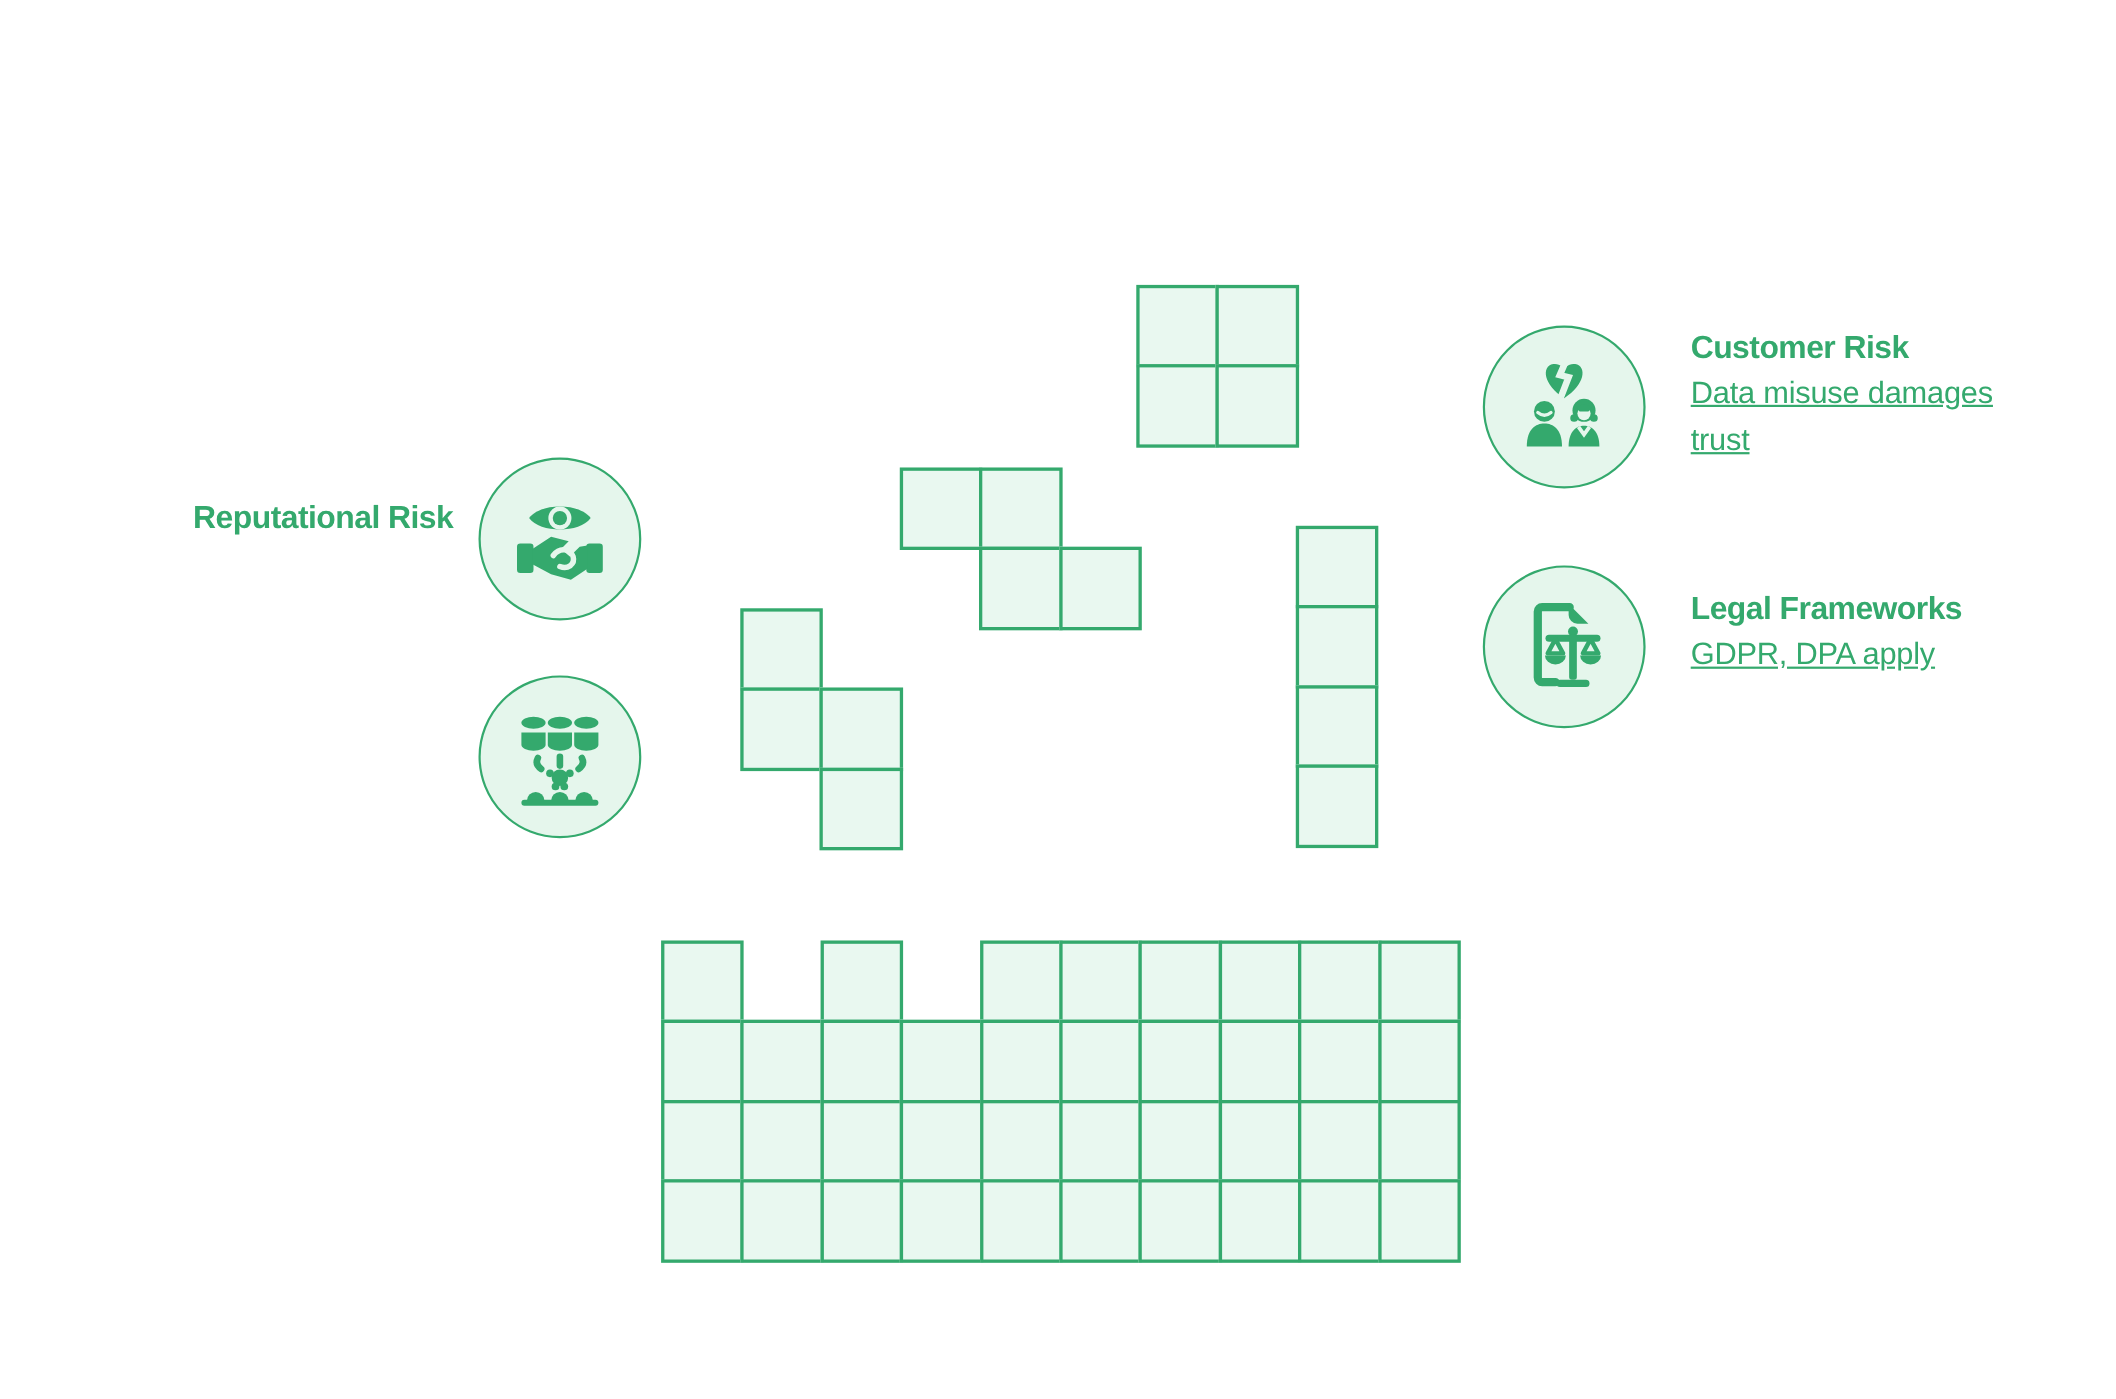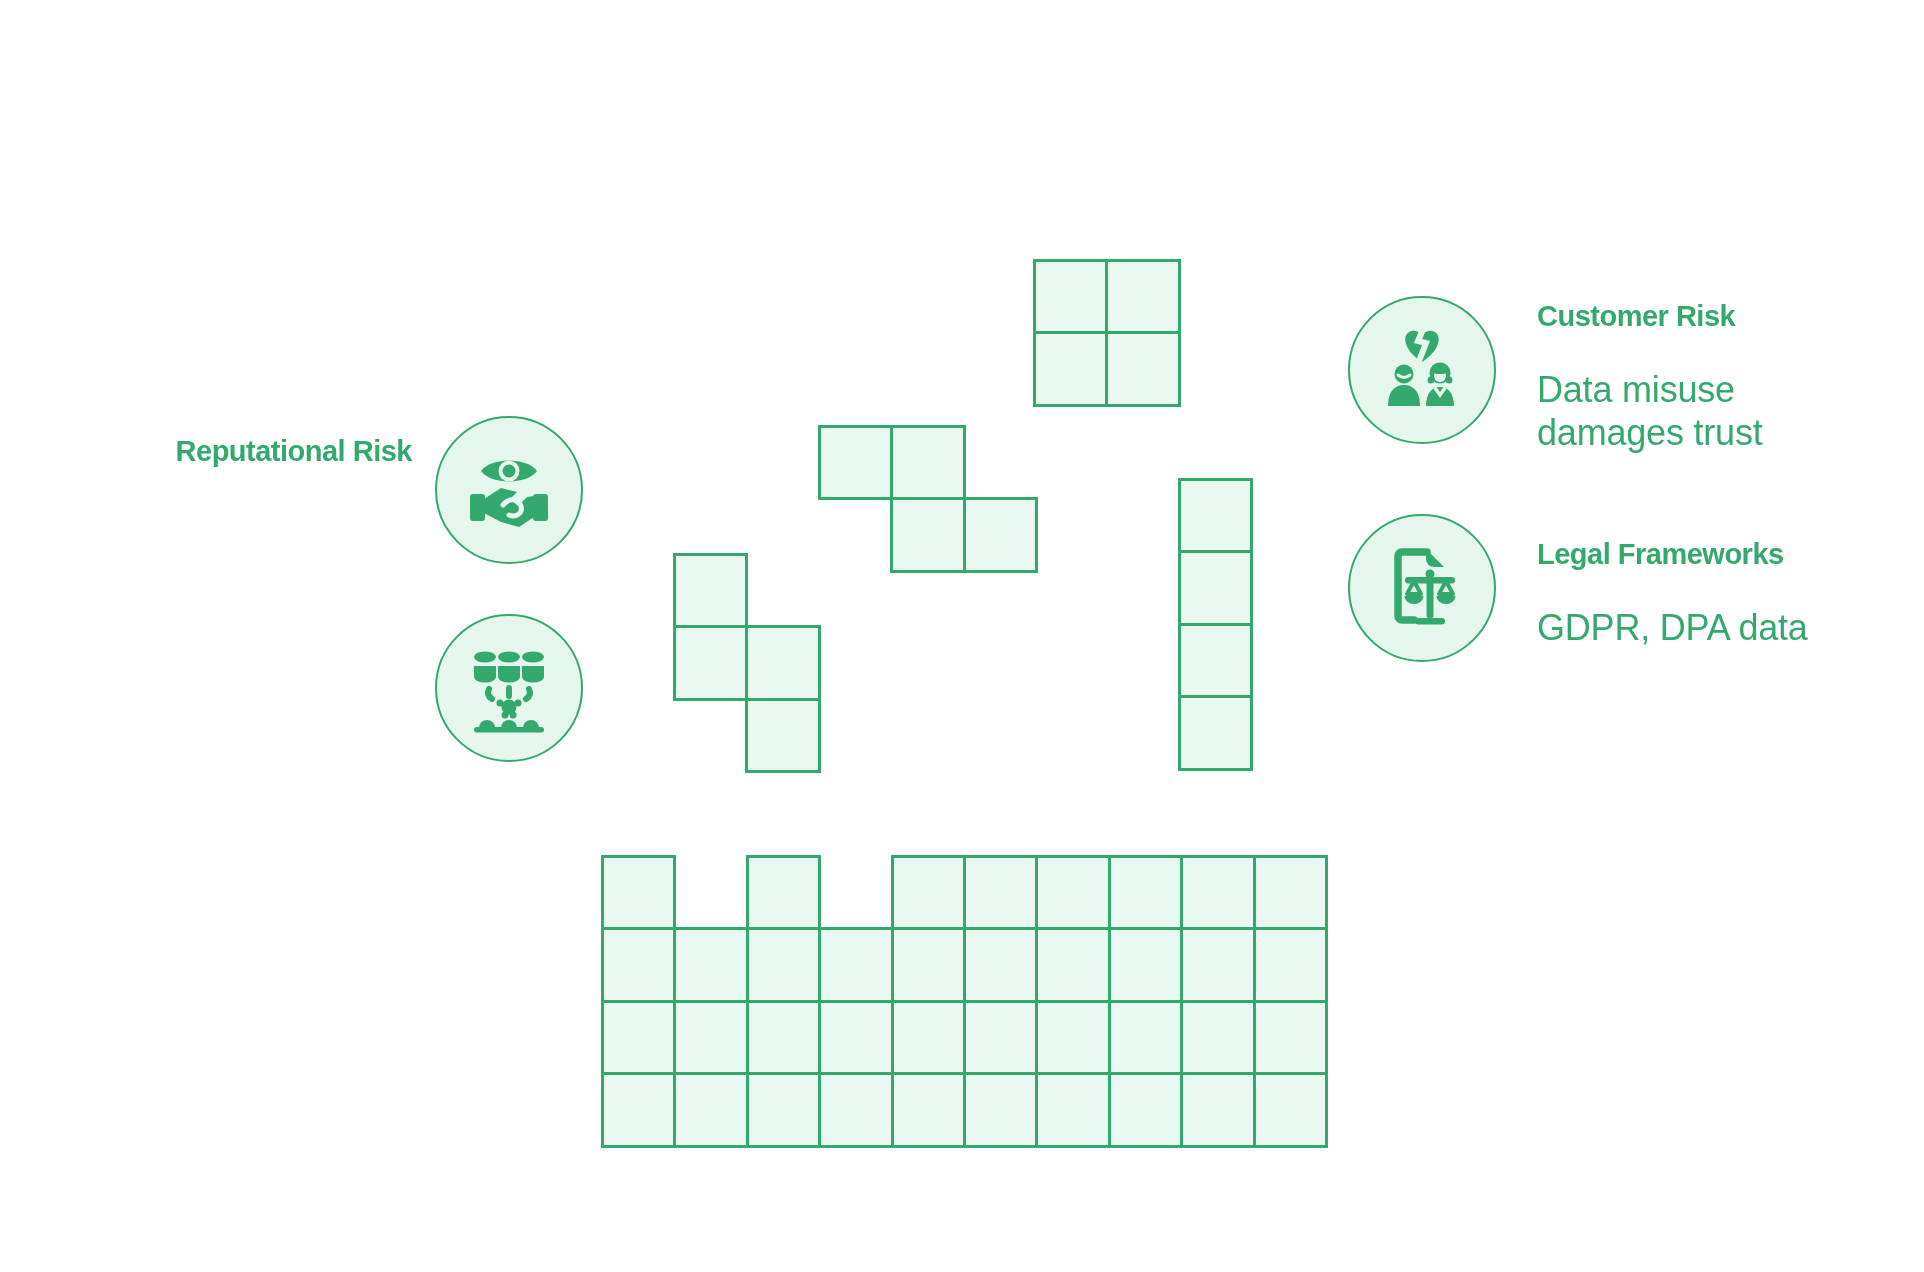--- a/index.html
+++ b/index.html
@@ -17,21 +17,21 @@
     font-size:49px; font-weight:bold; letter-spacing:-1.5px; color:var(--accent);
   }
   .icon-circle {
     position:absolute; width:144px; height:144px; border-radius:50%;
     background:var(--circle-fill); border:2.5px solid var(--accent);
     color:var(--accent); display:flex; align-items:center; justify-content:center;
   }
   .glyph { width:96px; height:96px; display:block; }
   .item-text { position:absolute; color:var(--accent); }
   .item-title { font-size:29px; font-weight:bold; line-height:36px; letter-spacing:-0.5px; }
-  .item-desc  { font-size:36px; line-height:43px; margin-top:34px; letter-spacing:-0.2px; }
+  .item-desc  { font-size:28px; line-height:43px; margin-top:1px; letter-spacing:-0.2px;text-decoration:underline; }
   .right-align { text-align:right; }
   .blocks-layer { position:absolute; left:0; top:0; width:100%; height:100%; }
   .cell {
     position:absolute; box-sizing:border-box;
     background:var(--cell-fill); border:3px solid var(--accent);
   }
 </style>
 </head>
 <body>
 
@@ -98,21 +98,21 @@
         <div class="cell" style="left: 818.2px; top: 1072.2px; width: 75.4px; height: 75.4px;"></div>
         <div class="cell" style="left: 890.6px; top: 1072.2px; width: 75.4px; height: 75.4px;"></div>
         <div class="cell" style="left: 963px; top: 1072.2px; width: 75.4px; height: 75.4px;"></div>
         <div class="cell" style="left: 1035.4px; top: 1072.2px; width: 75.4px; height: 75.4px;"></div>
         <div class="cell" style="left: 1107.8px; top: 1072.2px; width: 75.4px; height: 75.4px;"></div>
         <div class="cell" style="left: 1180.2px; top: 1072.2px; width: 75.4px; height: 75.4px;"></div>
         <div class="cell" style="left: 1252.6px; top: 1072.2px; width: 75.4px; height: 75.4px;"></div>
       </div>
     </div>
 
-  <div class="item-text right-align" style="right:1512px; top:433px">
+  <div class="item-text right-align" style="right:1512px; top:453px">
     <div class="item-title">Reputational Risk</div>
   </div>
   <div class="icon-circle" style="left:435px; top:416px">
     <svg class="glyph" viewBox="0 0 96 96">
       <path d="M20 29 C30 15, 66 15, 76 29 C66 43, 30 43, 20 29 Z" fill="currentColor"></path>
       <circle cx="48" cy="29" r="10.5" fill="var(--circle-fill)"></circle>
       <circle cx="48" cy="29" r="6.5" fill="currentColor"></circle>
       <rect x="9" y="52" width="15" height="27" rx="3" fill="currentColor"></rect>
       <rect x="72" y="52" width="15" height="27" rx="3" fill="currentColor"></rect>
       <path d="M23 57 L40 46 L56 50 L49 57 L57 64 L66 55 L73 54 L73 75 L58 85 L40 80 L23 71 Z" fill="currentColor"></path>
@@ -177,16 +177,16 @@
       <rect x="52.5" y="37" width="7" height="41" rx="2.5" fill="currentColor"></rect>
       <rect x="41" y="78" width="30" height="6.5" rx="3.2" fill="currentColor"></rect>
       <path d="M40 41 L33 54 L47 54 Z" stroke="currentColor" stroke-width="4" fill="var(--circle-fill)" stroke-linejoin="round"></path>
       <path d="M30.5 56 a9.5 8 0 0 0 19 0 z" fill="currentColor"></path>
       <path d="M72 41 L65 54 L79 54 Z" stroke="currentColor" stroke-width="4" fill="var(--circle-fill)" stroke-linejoin="round"></path>
       <path d="M62.5 56 a9.5 8 0 0 0 19 0 z" fill="currentColor"></path>
     </svg>
   </div>
   <div class="item-text" style="left:1537px; top:536px; width:360px">
     <div class="item-title">Legal Frameworks</div>
-    <div class="item-desc">GDPR, DPA data</div>
+    <div class="item-desc">GDPR, DPA apply</div>
   </div>
 
 </div>
 
 </body></html>

